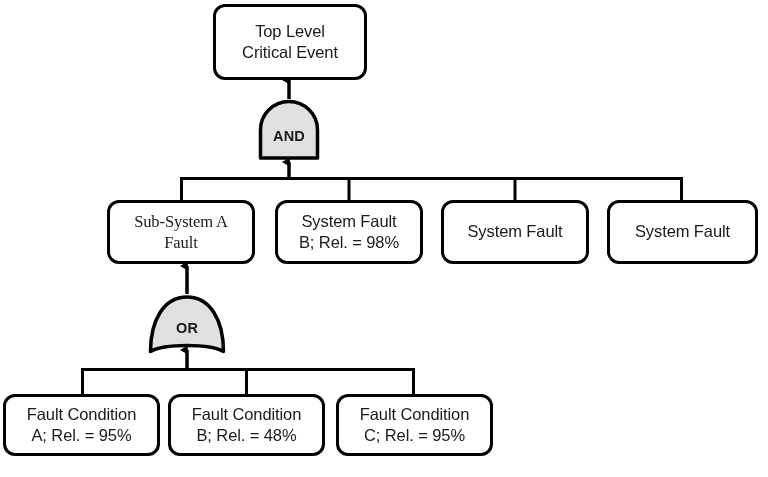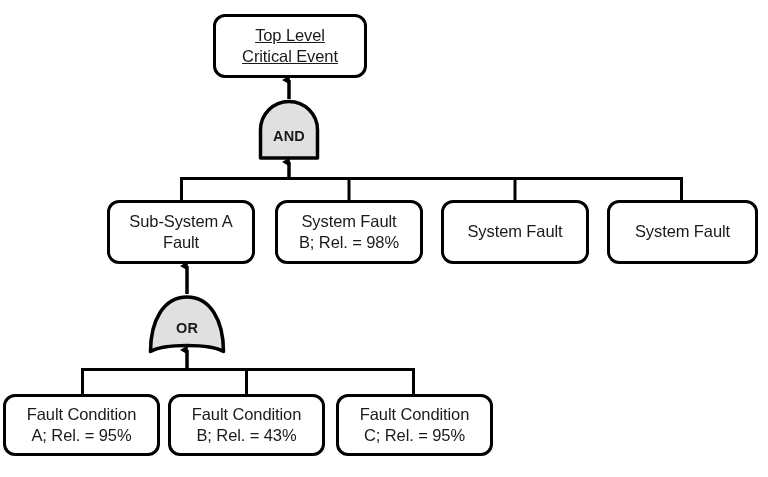--- a/index.html
+++ b/index.html
@@ -34,22 +34,22 @@
     text-align: center;
     color: #1a1a1a;
     font-size: 16.5px;
     line-height: 1.28;
     letter-spacing: -0.1px;
     z-index: 3;
   }
   .node-box .line2 { display: block; }
 
   
-  #node-top        { left: 213px; top: 14px;   width: 154px; height: 64px; text-decoration: underline; }
-  #node-subsys-a   { left: 107px; top: 200px; width: 148px; height: 64px; }
+  #node-top        { left: 213px; top: 4px;   width: 154px; height: 76px; }
+  #node-subsys-a   { left: 107px; top: 200px; width: 148px; height: 64px; font-family: Liberation Serif, serif; }
   #node-fault-b    { left: 275px; top: 200px; width: 148px; height: 64px; }
   #node-fault-c    { left: 441px; top: 200px; width: 148px; height: 64px; }
   #node-fault-d    { left: 607px; top: 200px; width: 151px; height: 64px; }
   #node-cond-a     { left: 3px;   top: 394px; width: 157px; height: 62px; }
   #node-cond-b     { left: 168px; top: 394px; width: 157px; height: 62px; }
   #node-cond-c     { left: 336px; top: 394px; width: 157px; height: 62px; }
 
   
   .gate-wrap {
     position: absolute;
@@ -140,19 +140,19 @@
   <span class="gate-label">OR</span>
 </div>
 
 <div class="node-box" id="node-cond-a">
   <span>Fault Condition</span>
   <span class="line2">A; Rel. = 95%</span>
 </div>
 
 <div class="node-box" id="node-cond-b">
   <span>Fault Condition</span>
-  <span class="line2">B; Rel. = 43%</span>
+  <span class="line2">B; Rel. = 48%</span>
 </div>
 
 <div class="node-box" id="node-cond-c">
   <span>Fault Condition</span>
   <span class="line2">C; Rel. = 95%</span>
 </div>
 
 </body></html>

